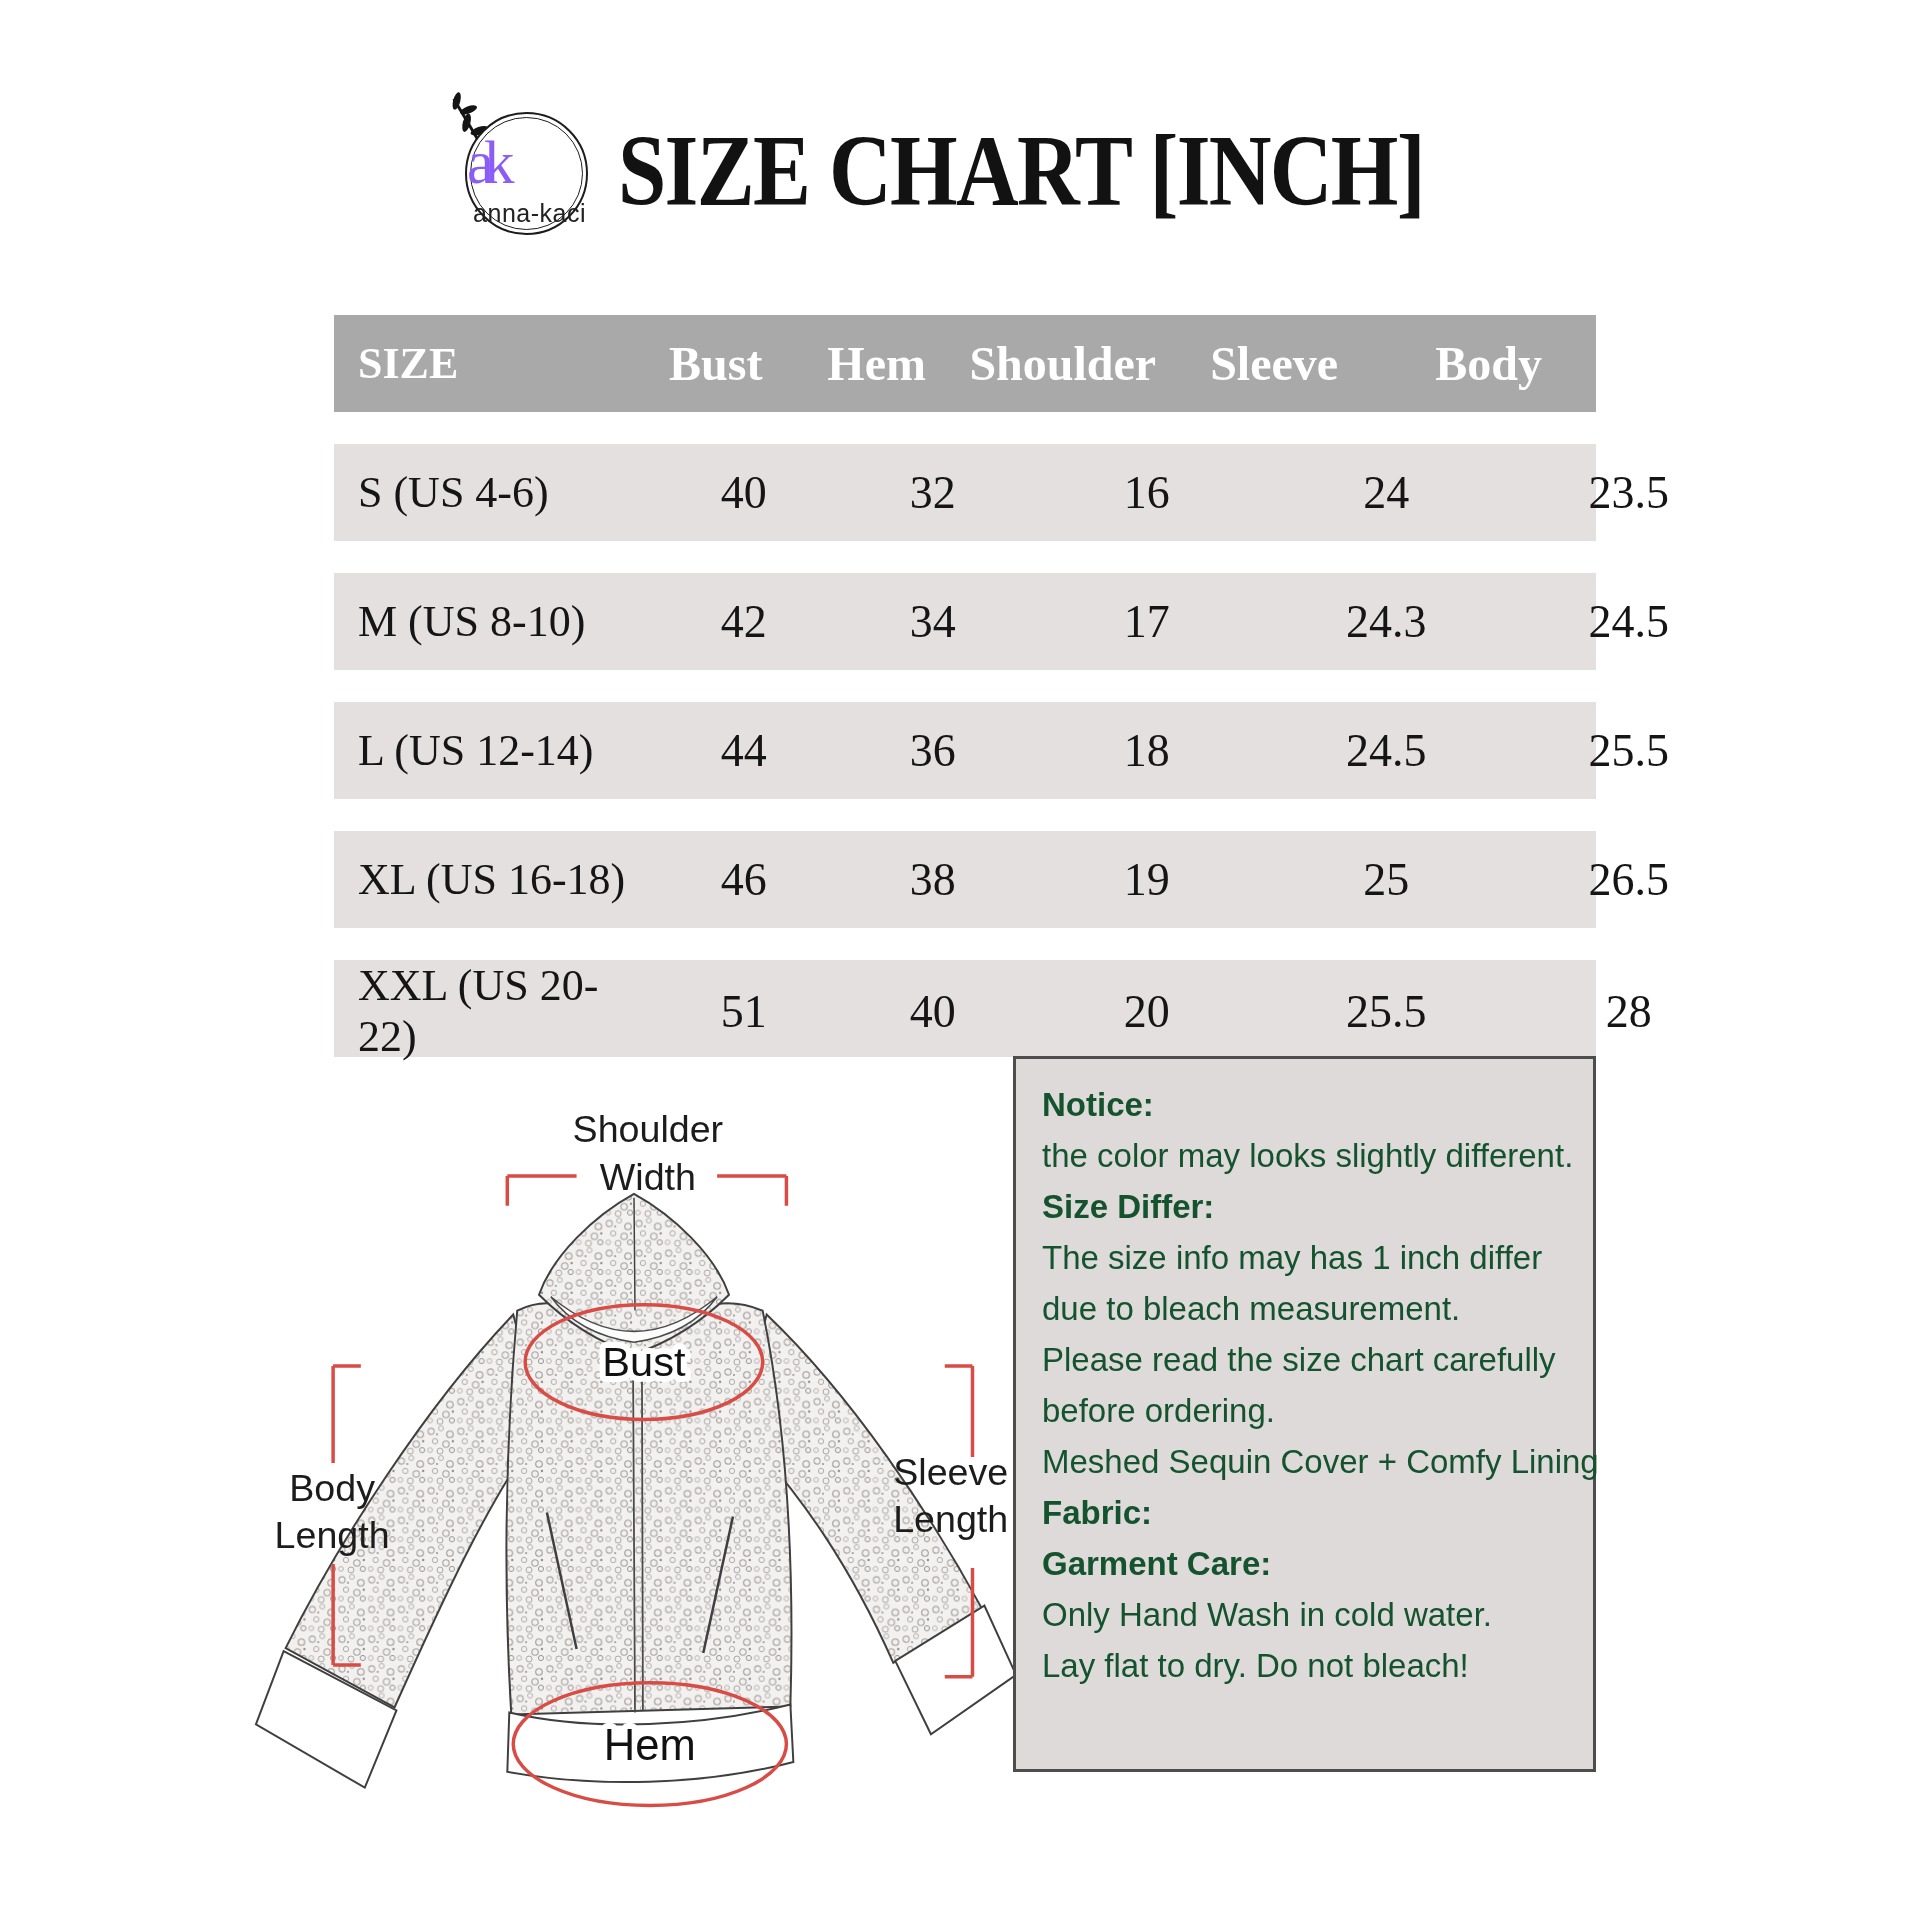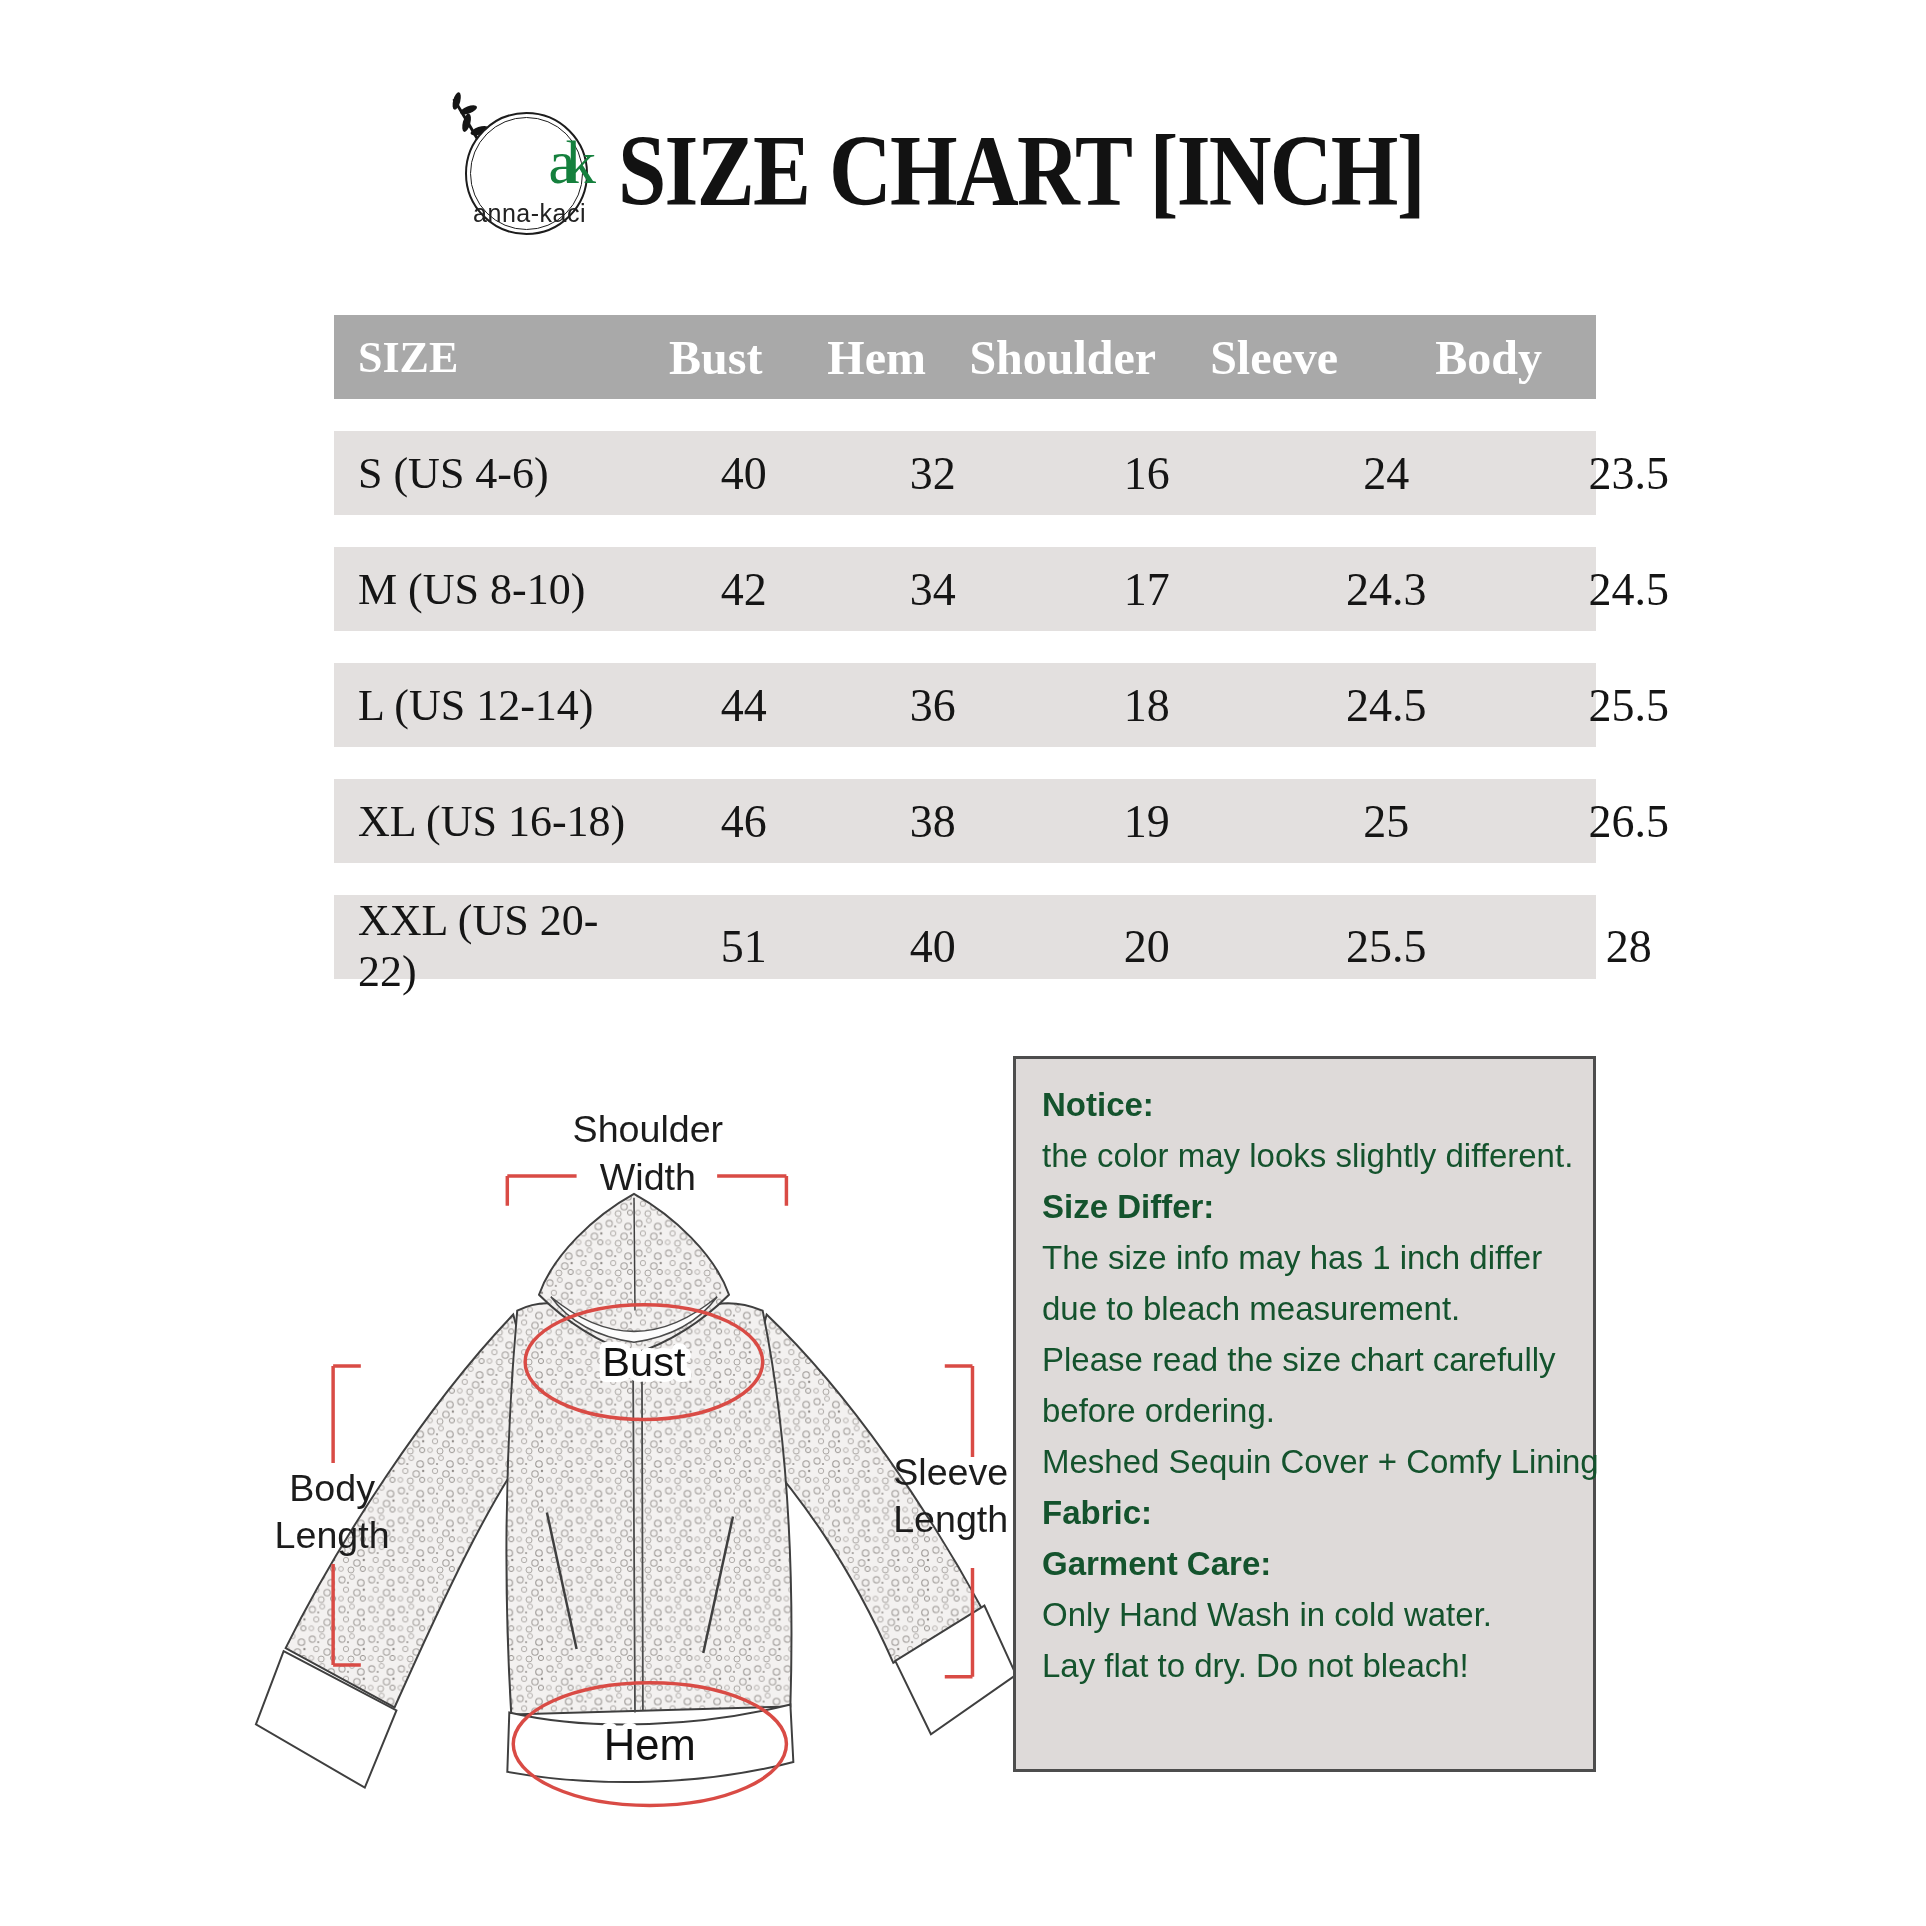--- a/index.html
+++ b/index.html
@@ -5,34 +5,34 @@
   html,body{margin:0;padding:0;background:#ffffff;}
   #canvas{position:relative;width:1927px;height:1927px;background:#ffffff;overflow:hidden;
           font-family:"Liberation Sans",sans-serif;}
 
   
   #branch-svg{position:absolute;left:428px;top:91px;width:94px;height:109px;}
   #logo-circle{position:absolute;left:465px;top:112px;width:119px;height:119px;
                border:2.5px solid #1c1c1c;border-radius:50%;background:#ffffff;}
   #logo-circle .inner-ring{position:absolute;left:3px;top:3px;right:3px;bottom:3px;
                border:1px solid #1c1c1c;border-radius:50%;}
-  #logo-monogram{position:absolute;left:0;top:18px;width:100%;text-align:right;
+  #logo-monogram{position:absolute;left:0;top:18px;width:100%;text-align:left;
                font-family:"Liberation Serif",serif;font-size:61px;letter-spacing:-10px;
-               color:#15803d;line-height:61px;}
+               color:#8b5cf6;line-height:61px;}
   #logo-brand{position:absolute;left:0;top:85px;width:100%;text-align:right;
                font-size:25px;color:#222;letter-spacing:0.5px;}
   #page-title{position:absolute;left:618px;top:103px;height:137px;line-height:137px;
                white-space:nowrap;font-family:"Liberation Serif",serif;font-weight:bold;
                font-size:101px;color:#121212;letter-spacing:-2px;
                transform:scaleX(0.86);transform-origin:left center;}
 
   
   #size-table{position:absolute;left:334px;top:315px;width:1262px;}
   .t-row{display:grid;grid-template-columns:24% 12.5% 13% 16.5% 17% 17%;
-         height:84px;align-items:center;}
+         height:97px;align-items:center;}
   .t-head{background:#a9a9a9;color:#ffffff;font-family:"Liberation Serif",serif;
           font-weight:bold;font-size:48px;}
   .t-data{background:#e3e0df;color:#151515;font-family:"Liberation Serif",serif;
           font-size:46px;margin-top:32px;gap:28px;}
   .t-cell{text-align:center;}
   .t-cell.first{text-align:left;padding-left:24px;font-size:44px;}
 
   
   #notice-box{position:absolute;left:1013px;top:1056px;width:583px;height:716px;
           box-sizing:border-box;border:3px solid #4d4d4d;background:#dedad9;

